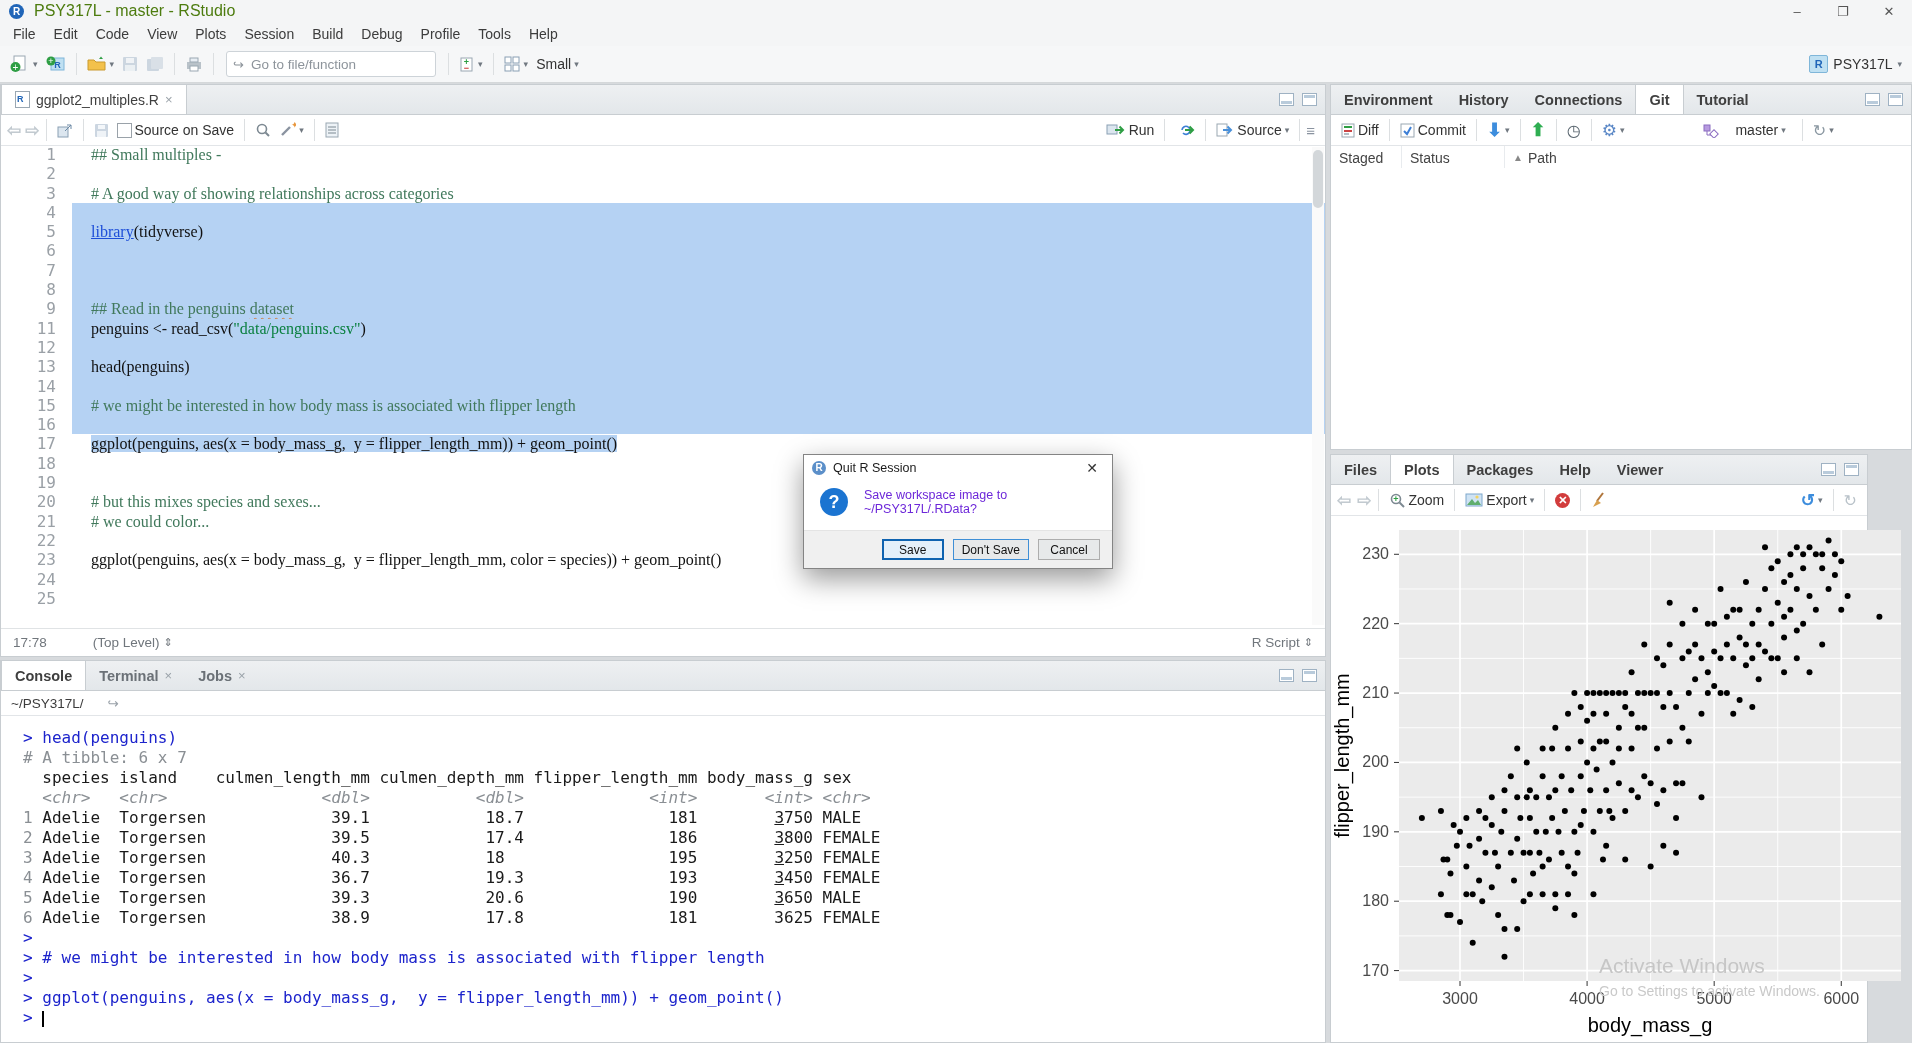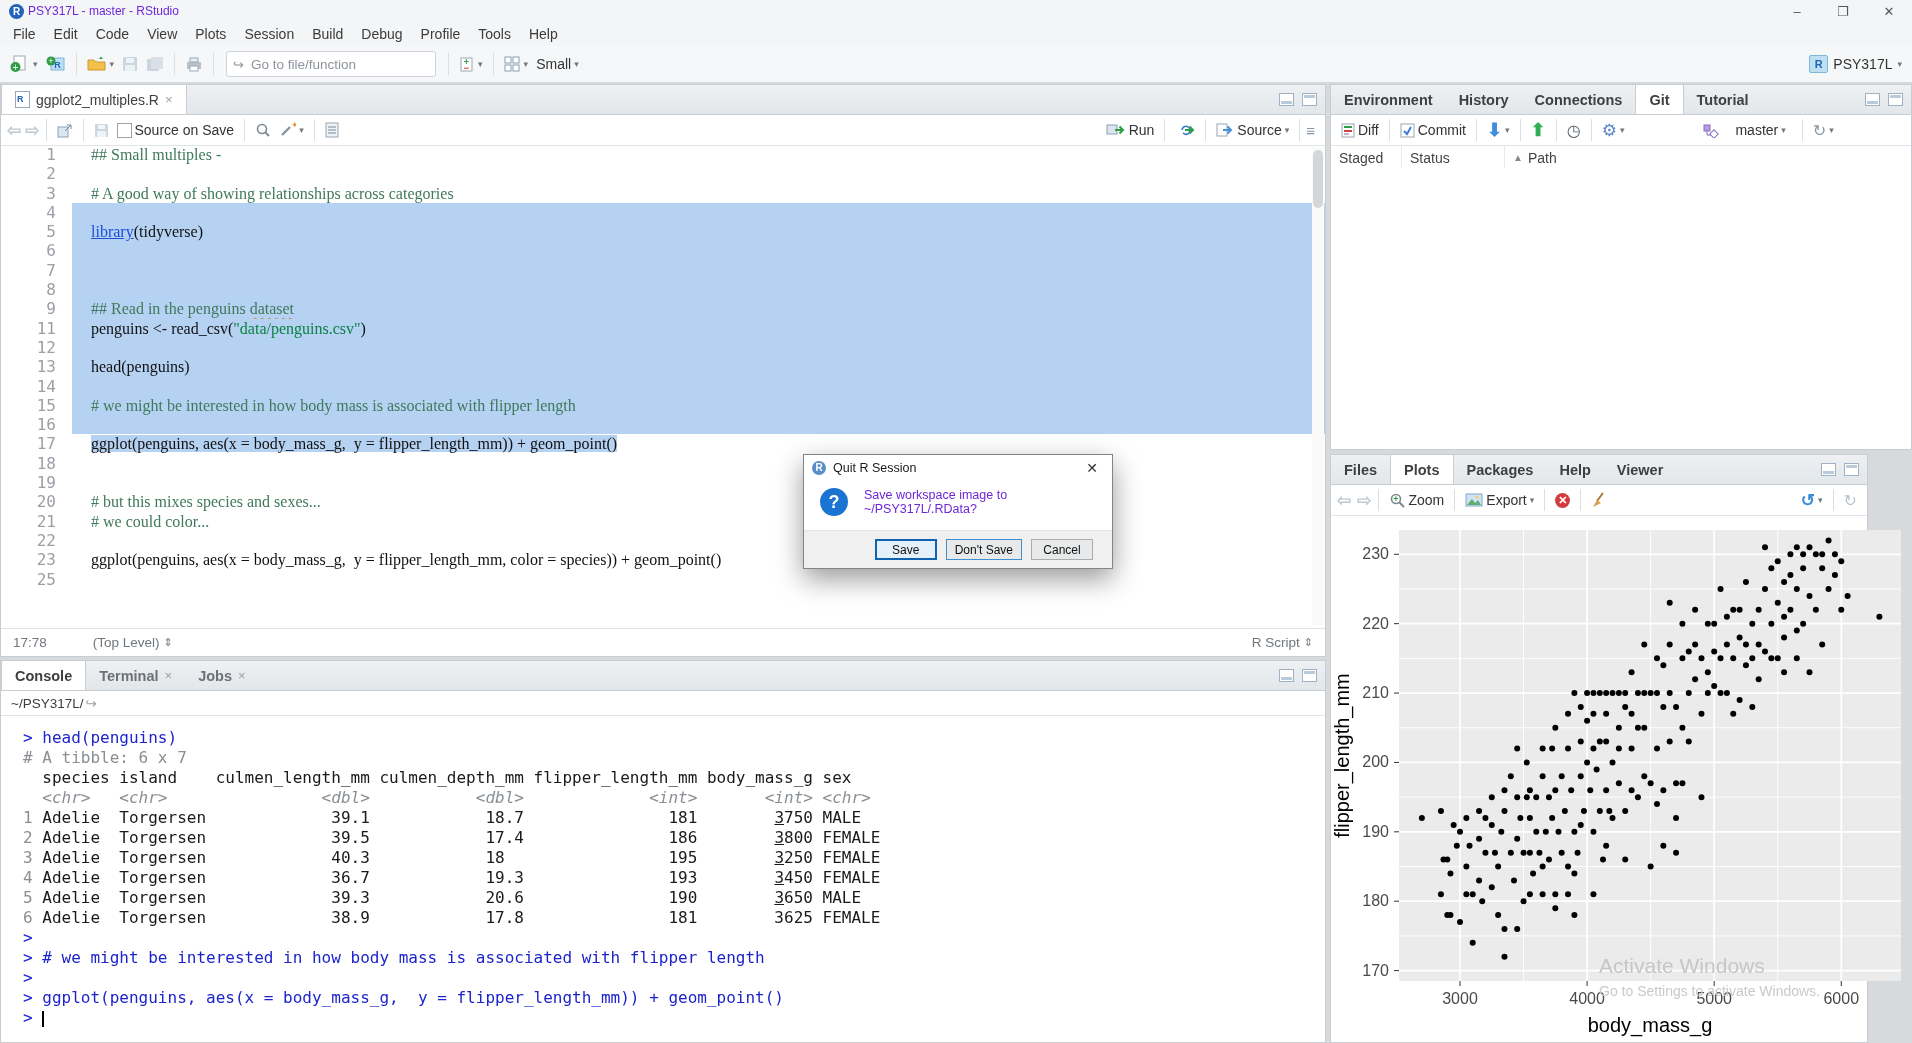--- a/index.html
+++ b/index.html
@@ -1,20 +1,20 @@
 <!DOCTYPE html>
 <html><head>
 <meta charset="utf-8">
 <style>
   html,body{margin:0;padding:0;background:#9a9a9a;}
   #app{position:relative;width:1912px;height:1043px;background:#d7dadd;font-family:"Liberation Sans",sans-serif;overflow:hidden;color:#333;}
   .abs{position:absolute;}
   
   #titlebar{left:0;top:0;width:1912px;height:22px;background:#f4f5f6;display:flex;align-items:center;}
-  #titlebar .title{font-size:12px;color:#6d28d9;margin-left:4px;}
+  #titlebar .title{font-size:16px;color:#4d7c0f;margin-left:10px;}
   .rlogo{display:inline-flex;align-items:center;justify-content:center;width:15px;height:15px;border-radius:50%;background:#2065b8;color:#fff;font-size:10px;font-weight:bold;margin-left:9px;flex:0 0 auto;}
   .winbtns{margin-left:auto;display:flex;height:22px;}
   .wbtn{width:46px;height:22px;display:flex;align-items:center;justify-content:center;font-size:13px;color:#555;}
   #menubar{left:0;top:22px;width:1912px;height:24px;background:#f4f5f6;display:flex;align-items:center;padding-left:4px;}
   .menu-item{font-size:14px;color:#3c3c3c;padding:3px 9px;cursor:default;}
   #maintoolbar{left:0;top:46px;width:1912px;height:37px;background:#f6f7f8;border-bottom:1px solid #d5d8da;display:flex;align-items:center;padding-left:6px;box-sizing:border-box;}
   .tsep{width:1px;height:22px;background:#dcdfe1;margin:0 6px;}
   .tbtn{display:inline-flex;align-items:center;gap:3px;padding:3px 4px;border-radius:2px;}
   .caret{font-size:9px;color:#707880;}
   #goto-box{display:flex;align-items:center;background:#fff;border:1px solid #cdd3d8;border-radius:3px;height:24px;width:196px;margin:0 6px;padding:0 6px;gap:5px;}
@@ -54,33 +54,33 @@
   #ed-status{position:absolute;left:0;bottom:0;right:0;height:27px;border-top:1px solid #e0e3e5;display:flex;align-items:center;font-size:13.5px;color:#70767c;padding:0 12px;background:#fff;}
   .updn{font-size:11px;color:#70767c;margin-left:4px;}
   
   #console-body{position:absolute;left:0;top:53px;right:0;bottom:0;font-family:"DejaVu Sans Mono","Liberation Mono",monospace;font-size:16px;line-height:20px;padding:14px 0 0 22px;white-space:pre;overflow:hidden;}
   .in{color:#1d24cc;}
   .ou{color:#1a1a1a;}
   .dm{color:#8a8f94;}
   .ty{color:#8a8f94;font-style:italic;}
   .un{text-decoration:underline;}
   .cur{display:inline-block;width:2px;height:16px;background:#000;vertical-align:text-bottom;}
-  #wdbar{height:24px;border-bottom:1px solid #e2e5e8;display:flex;align-items:center;padding-left:10px;font-size:13.5px;color:#3c3c3c;gap:2px;background:#fff;}
+  #wdbar{height:24px;border-bottom:1px solid #e2e5e8;display:flex;align-items:center;padding-left:10px;font-size:13.5px;color:#3c3c3c;gap:24px;background:#fff;}
   
   #git-cols{height:23px;display:flex;align-items:center;font-size:14px;color:#444;border-bottom:1px solid #dfe3e6;background:#fff;}
   #git-cols .col{padding-left:8px;height:100%;display:flex;align-items:center;border-right:1px solid #e8ebee;}
   
   #dialog{position:absolute;left:803px;top:454px;width:308px;height:113px;background:#fff;border:1px solid #848484;box-shadow:0 10px 26px rgba(0,0,0,.4);font-family:"Liberation Sans",sans-serif;}
   #dlg-title{height:25px;display:flex;align-items:center;gap:7px;padding:0 8px;}
   #dlg-title .t{font-size:12.5px;color:#1a1a1a;}
   #dlg-title .x{margin-left:auto;font-size:14px;color:#333;padding:0 6px;}
   #dlg-body{display:flex;align-items:center;gap:16px;padding:8px 14px 0 16px;}
   #qicon{width:28px;height:28px;border-radius:50%;background:#1b74d1;color:#fff;font-size:18px;font-weight:bold;display:flex;align-items:center;justify-content:center;flex:0 0 auto;}
   #dlg-msg{font-size:12.5px;color:#6d28d9;}
-  #dlg-foot{position:absolute;left:0;right:0;bottom:0;height:37px;background:#f0f0f0;border-top:1px solid #e4e4e4;display:flex;align-items:center;justify-content:flex-end;gap:9px;padding-right:19px;}
+  #dlg-foot{position:absolute;left:0;right:0;bottom:0;height:37px;background:#f0f0f0;border-top:1px solid #e4e4e4;display:flex;align-items:center;justify-content:flex-end;gap:9px;padding-right:12px;}
   .dbtn{height:21px;min-width:62px;background:#e7e9ea;border:1px solid #adadad;font-size:12px;color:#111;display:flex;align-items:center;justify-content:center;padding:0 8px;font-family:"Liberation Sans",sans-serif;}
   .dbtn.focus{border:2px solid #0f63b0;background:#e4f0fa;}
   .dbtn.alt{border:1px solid #3f8fd6;}
   
   .ico{display:inline-block;vertical-align:middle;}
   .arrow-dis{color:#c2cad0;font-size:17px;font-weight:bold;}
   .checkbox{width:13px;height:13px;border:1px solid #9aa2a9;background:#fff;display:inline-block;}
   svg text{font-family:"Liberation Sans",sans-serif;}
 </style>
 </head>
@@ -295,20 +295,21 @@
         <div class="cl"><span class="ln">14</span><span class="cw self"><span class="it"></span></span></div>
         <div class="cl"><span class="ln">15</span><span class="cw self"><span class="it"><span class="cm"># we might be interested in how body mass is associated with flipper length</span></span></span></div>
         <div class="cl"><span class="ln">16</span><span class="cw self"><span class="it"></span></span></div>
         <div class="cl"><span class="ln">17</span><span class="cw selt"><span class="it"><span class="pl">ggplot(penguins, aes(x = body_mass_g,  y = flipper_length_mm)) + geom_point()</span></span></span></div>
         <div class="cl"><span class="ln">18</span><span class="cw"><span class="it"></span></span></div>
         <div class="cl"><span class="ln">19</span><span class="cw"><span class="it"></span></span></div>
         <div class="cl"><span class="ln">20</span><span class="cw"><span class="it"><span class="cm"># but this mixes species and sexes...</span></span></span></div>
         <div class="cl"><span class="ln">21</span><span class="cw"><span class="it"><span class="cm"># we could color...</span></span></span></div>
         <div class="cl"><span class="ln">22</span><span class="cw"><span class="it"></span></span></div>
         <div class="cl"><span class="ln">23</span><span class="cw"><span class="it"><span class="pl">ggplot(penguins, aes(x = body_mass_g,  y = flipper_length_mm, color = species)) + geom_point()</span></span></span></div>
+        <div class="cl"><span class="ln">24</span><span class="cw"><span class="it"></span></span></div>
         <div class="cl"><span class="ln">25</span><span class="cw"><span class="it"></span></span></div>
       </div>
     <div id="ed-scroll">
         <div id="ed-thumb"></div>
       </div>
     <div id="ed-status">
       <span>17:78</span>
       <span style="margin-left:46px;">(Top Level)</span>
         <span class="updn">⇕</span>
       <span style="margin-left:auto;">R Script</span>

